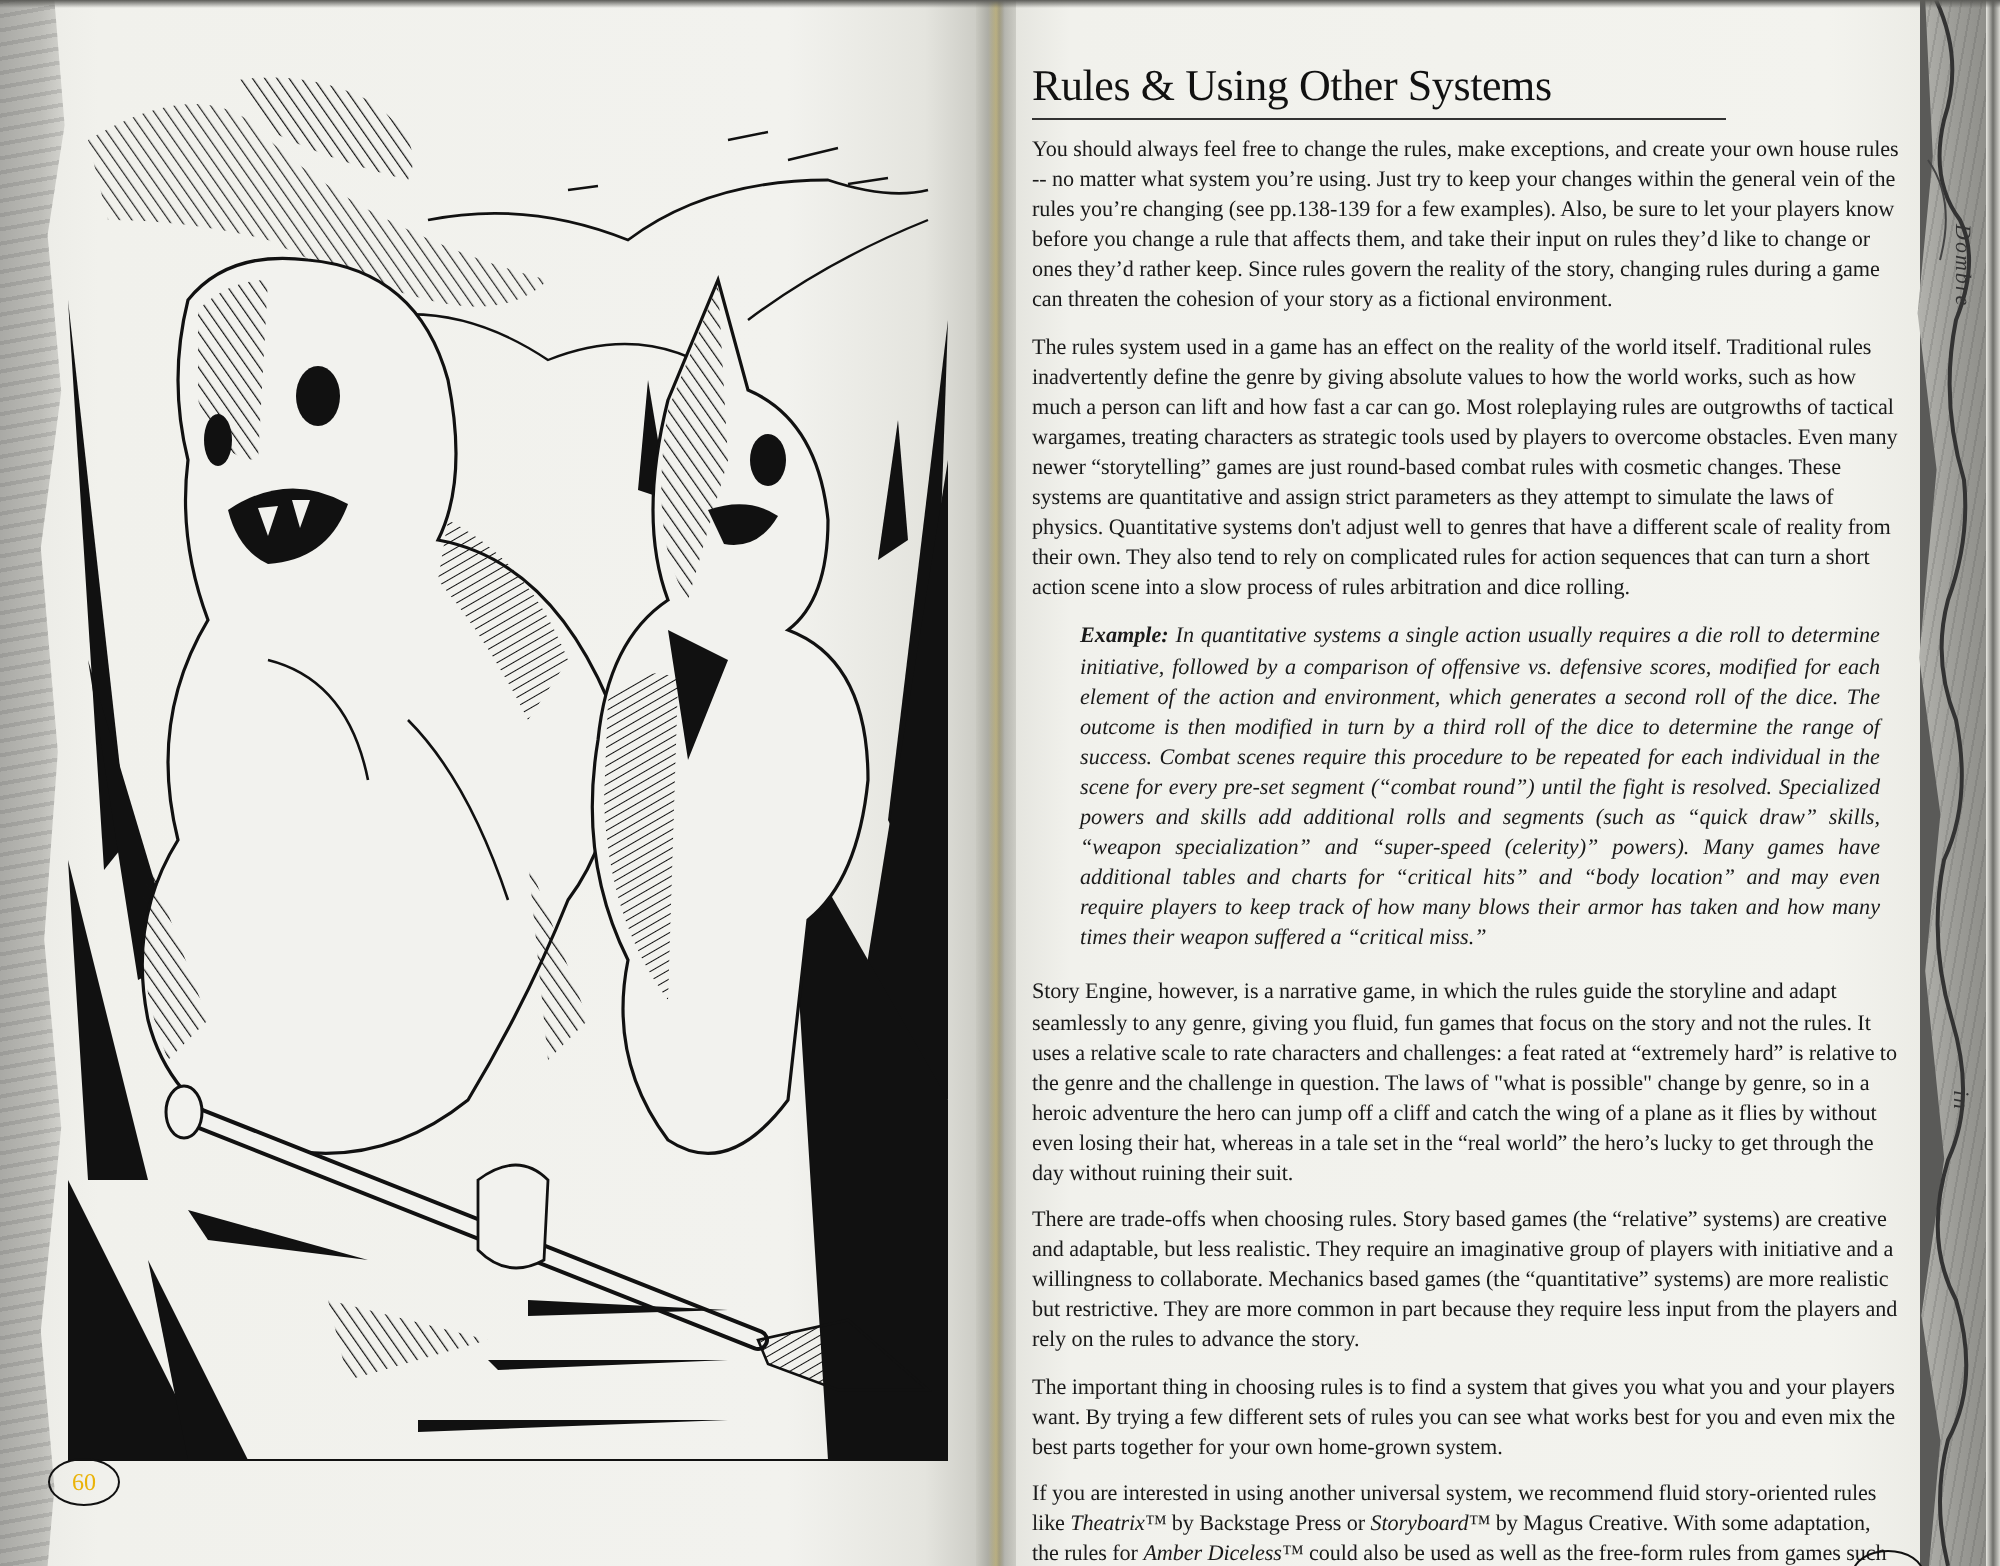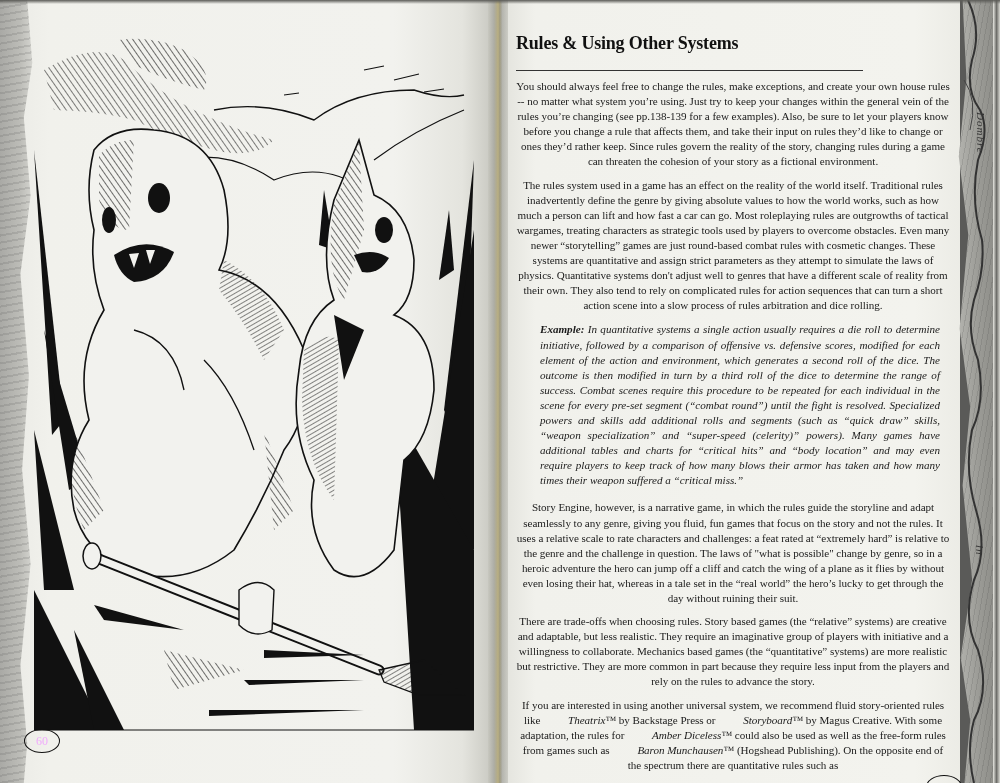--- a/index.html
+++ b/index.html
@@ -24,21 +24,21 @@
       clip-path: polygon(0 0, 80% 0, 95% 8%, 70% 15%, 90% 25%, 60% 35%, 85% 48%, 65% 60%, 90% 72%, 60% 85%, 80% 95%, 70% 100%, 0 100%);
     }
     .illustration {
       position: absolute; left: 34px; top: 30px; width: 440px; height: 705px;
     }
     .illustration svg { width: 100%; height: 100%; display: block; }
 
     .page-num {
       position: absolute; width: 34px; height: 22px; border: 1.6px solid #111;
       border-radius: 50%; display: flex; align-items: center; justify-content: center;
-      font-size: 12px; color: #f0abfc; background: transparent;
+      font-size: 12px; color: #eab308; background: transparent;
     }
     .page-num-left { left: 24px; top: 729px; }
     .page-num-right { left: 926px; top: 731px; margin-top: 44px; }
 
     
     .spine {
       position: absolute; left: 488px; top: 0; width: 24px; height: 783px;
       background: linear-gradient(to right, #c8c8c0 0%, #a8a8a0 30%, #8a8a84 48%, #b5b5ae 60%, #dcdcd5 100%);
     }
     .spine-yellow {
@@ -73,34 +73,34 @@
     .top-edge {
       position: absolute; left: 0; top: 0; width: 1000px; height: 4px;
       background: linear-gradient(#5c5c58, rgba(92,92,88,0));
     }
 
     .content {
       position: absolute; left: 516px; top: 30px; width: 434px;
       color: #1a1a1a;
     }
     .title {
-      font-size: 18px; line-height: 26px; margin: 0 0 2px 0; font-weight: bold; color: #111;
-      border-bottom: 1px solid #333; padding-bottom: 14px; width: 347px;
+      font-size: 22px; line-height: 26px; margin: 0 0 2px 0; font-weight: normal; color: #111;
+      border-bottom: 1px solid #333; padding-bottom: 3px; width: 347px;
       letter-spacing: -0.2px;
     }
     .para {
-      font-size: 11.1px; line-height: 15.1px; margin: 8px 0 0 0; text-align: center;
+      font-size: 11.1px; line-height: 15.1px; margin: 8px 0 0 0; text-align: left;
       letter-spacing: -0.05px;
     }
     .example {
       font-size: 11.1px; line-height: 15.1px; margin: 9px 0 12px 24px; width: 400px;
       font-style: italic; text-align: justify;
     }
     .example b { font-weight: bold; }
-    .para i { font-style: italic; margin-left: 25px; }
+    .para i { font-style: italic; }
   </style>
 </head>
 <body>
 
 <div class="spread">
 
   <div class="page-left"></div>
   <div class="map-strip-left"></div>
 
   <div class="illustration">
@@ -192,20 +192,21 @@
   <div class="content">
     <h1 class="title">Rules &amp; Using Other Systems</h1>
 
     <p class="para">You should always feel free to change the rules, make exceptions, and create your own house rules -- no matter what system you’re using.  Just try to keep your changes within the general vein of the rules you’re changing (see pp.138-139 for a few examples).  Also, be sure to let your players know before you change a rule that affects them, and take their input on rules they’d like to change or ones they’d rather keep.  Since rules govern the reality of the story, changing rules during a game can threaten the cohesion of your story as a fictional environment.</p>
     <p class="para">The rules system used in a game has an effect on the reality of the world itself.  Traditional rules inadvertently define the genre by giving absolute values to how the world works, such as how much a person can lift and how fast a car can go.  Most roleplaying rules are outgrowths of tactical wargames, treating characters as strategic tools used by players to overcome obstacles.  Even many newer “storytelling” games are just round-based combat rules with cosmetic changes.  These systems are quantitative and assign strict parameters as they attempt to simulate the laws of physics.  Quantitative systems don't adjust well to genres that have a different scale of reality from their own.  They also tend to rely on complicated rules for action sequences that can turn a short action scene into a slow process of rules arbitration and dice rolling.</p>
 
     <p class="example"><b>Example:</b><span> In quantitative systems a single action usually requires a die roll to determine initiative, followed by a comparison of offensive vs. defensive scores, modified for each element of the action and environment, which generates a second roll of the dice.  The outcome is then modified in turn by a third roll of the dice to determine the range of success.  Combat scenes require this procedure to be repeated for each individual in the scene for every pre-set segment (“combat round”) until the fight is resolved.  Specialized powers and skills add additional rolls and segments (such as “quick draw” skills, “weapon specialization” and “super-speed (celerity)” powers).  Many games have additional tables and charts for “critical hits” and “body location” and may even require players to keep track of how many blows their armor has taken and how many times their weapon suffered a “critical miss.”</span></p>
 
     <p class="para">Story Engine, however, is a narrative game, in which the rules guide the storyline and adapt seamlessly to any genre, giving you fluid, fun games that focus on the story and not the rules.  It uses a relative scale to rate characters and challenges: a feat rated at “extremely hard” is relative to the genre and the challenge in question.  The laws of "what is possible" change by genre, so in a heroic adventure the hero can jump off a cliff and catch the wing of a plane as it flies by without even losing their hat, whereas in a tale set in the “real world” the hero’s lucky to get through the day without ruining their suit.</p>
     <p class="para">There are trade-offs when choosing rules.  Story based games (the “relative” systems) are creative and adaptable, but less realistic.  They require an imaginative group of players with initiative and a willingness to collaborate.  Mechanics based games (the “quantitative” systems) are more realistic but restrictive.  They are more common in part because they require less input from the players and rely on the rules to advance the story.</p>
+    <p class="para">The important thing in choosing rules is to find a system that gives you what you and your players want.  By trying a few different sets of rules you can see what works best for you and even mix the best parts together for your own home-grown system.</p>
 
     <p class="para"><span>If you are interested in using another universal system, we recommend fluid story-oriented rules like </span><i>Theatrix™</i><span> by Backstage Press or </span><i>Storyboard™</i><span> by Magus Creative.  With some adaptation, the rules for </span><i>Amber Diceless™</i><span> could also be used as well as the free-form rules from games such as </span><i>Baron Munchausen™</i><span> (Hogshead Publishing).  On the opposite end of the spectrum there are quantitative rules such as </span></p>
   </div>
 
   <div class="page-num page-num-right">
     <span>61</span>
   </div>
 </div>
 
 </body></html>

